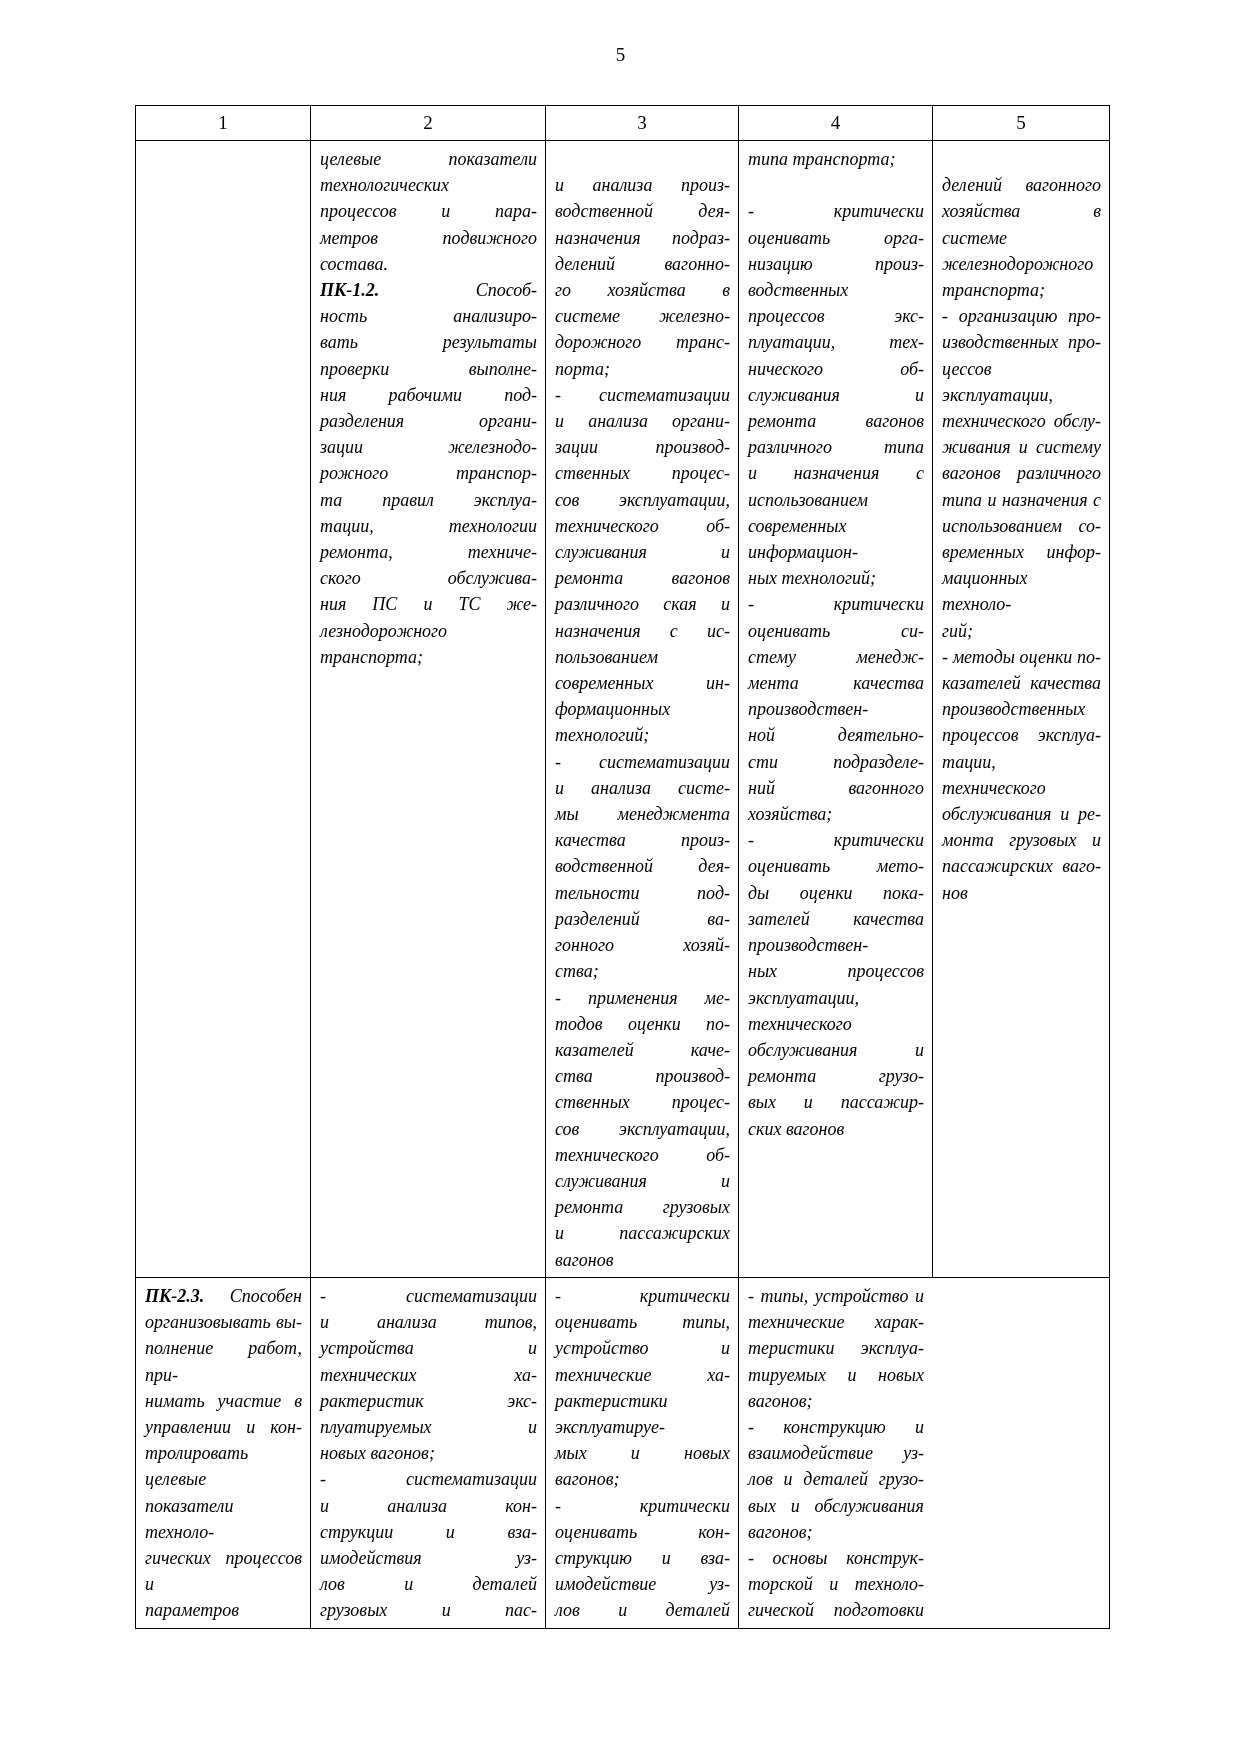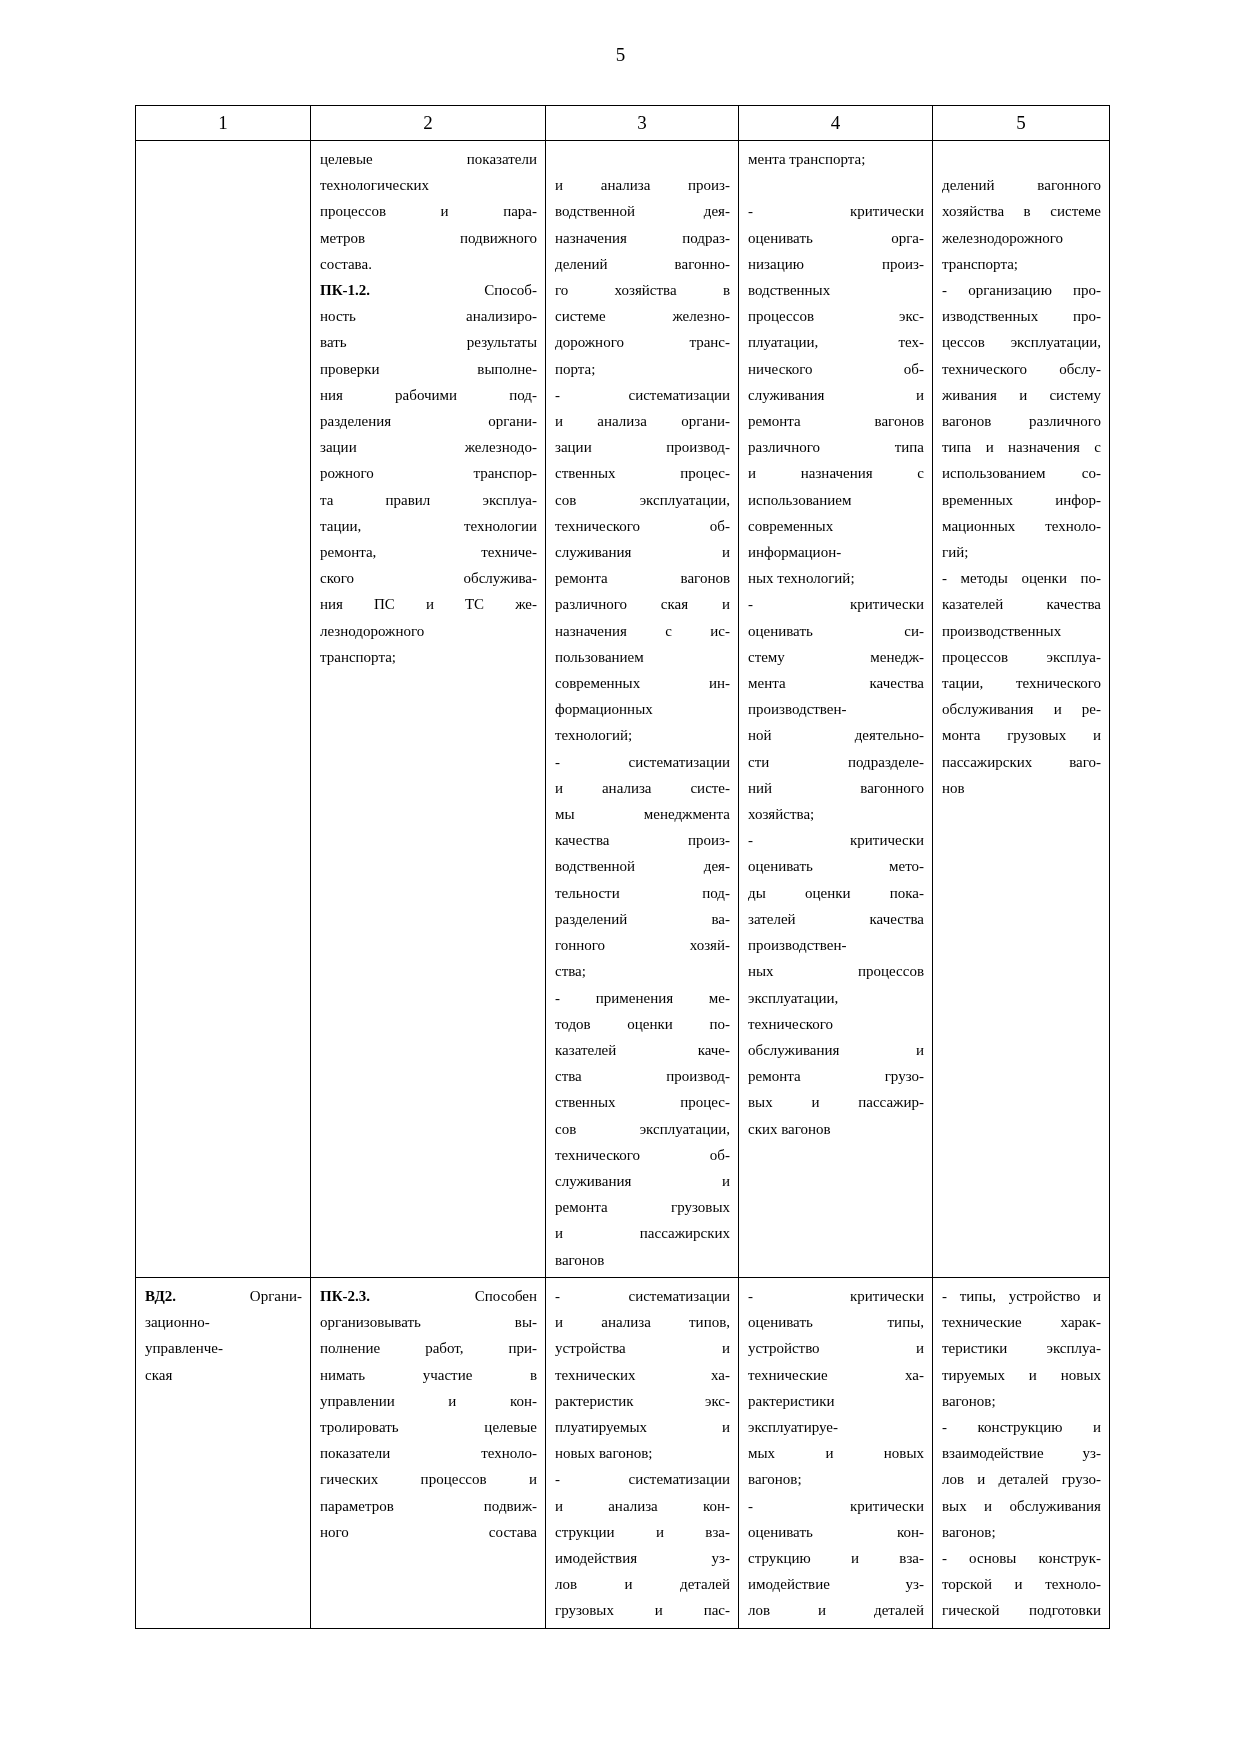--- a/index.html
+++ b/index.html
@@ -23,21 +23,21 @@
     grid-template-columns: 174px 235px 193px 194px 177px;
     box-sizing: border-box;
   }
   .t-row + .t-row { border-top: 1px solid #000; }
   .cell { box-sizing: border-box; overflow: hidden; }
   .cell + .cell { border-left: 1px solid #000; }
   .header-row { height: 34px; }
   .th { text-align: center; font-size: 19px; line-height: 33px; }
   .row-1 { height: 1137px; }
   .row-2 { height: 351px; }
-  .cell-content { padding: 5px 8px 0 9px; font-size: 15px; }
+  .cell-content { padding: 5px 8px 0 9px; font-size: 18px; font-style: italic; }
   .para { margin: 0; }
   .line {
     line-height: 26.2px;
     text-align: justify;
     text-align-last: justify;
   }
   .line.last { text-align-last: left; }
   
   .row-2 .cell-content .para:last-child .line.last { text-align-last: justify; }
   b { font-weight: bold; }
@@ -144,21 +144,21 @@
               <div class="line">служивания и</div>
               <div class="line">ремонта грузовых</div>
               <div class="line">и пассажирских</div>
               <div class="line last">вагонов</div>
             </div>
           </div>
       </div>
       <div class="cell td">
         <div class="cell-content">
             <div class="para">
-              <div class="line last">мента транспорта;</div>
+              <div class="line last">типа транспорта;</div>
             </div>
             <div class="para">
               <div class="line last">&nbsp;</div>
             </div>
             <div class="para">
               <div class="line">- критически</div>
               <div class="line">оценивать орга-</div>
               <div class="line">низацию произ-</div>
               <div class="line">водственных</div>
               <div class="line">процессов экс-</div>
@@ -236,30 +236,20 @@
               <div class="line last">нов</div>
             </div>
           </div>
       </div>
     </div>
 
     <div class="t-row row-2">
       <div class="cell td">
         <div class="cell-content">
             <div class="para">
-              <div class="line"><b>ВД2.</b> Органи-</div>
-              <div class="line">зационно-</div>
-              <div class="line">управленче-</div>
-              <div class="line last">ская</div>
-            </div>
-          </div>
-      </div>
-      <div class="cell td">
-        <div class="cell-content">
-            <div class="para">
               <div class="line"><b>ПК-2.3.</b> Способен</div>
               <div class="line">организовывать вы-</div>
               <div class="line">полнение работ, при-</div>
               <div class="line">нимать участие в</div>
               <div class="line">управлении и кон-</div>
               <div class="line">тролировать целевые</div>
               <div class="line">показатели техноло-</div>
               <div class="line">гических процессов и</div>
               <div class="line">параметров подвиж-</div>
               <div class="line last">ного состава</div>

